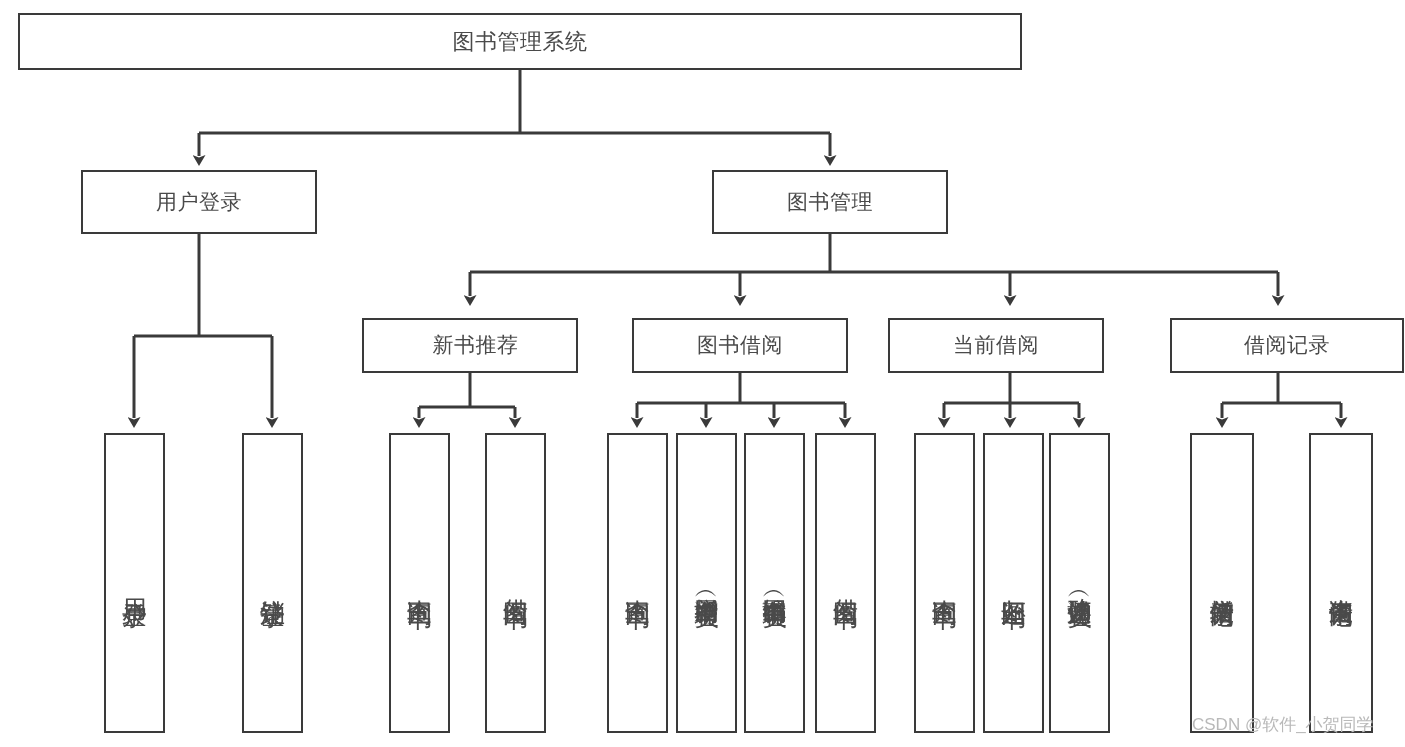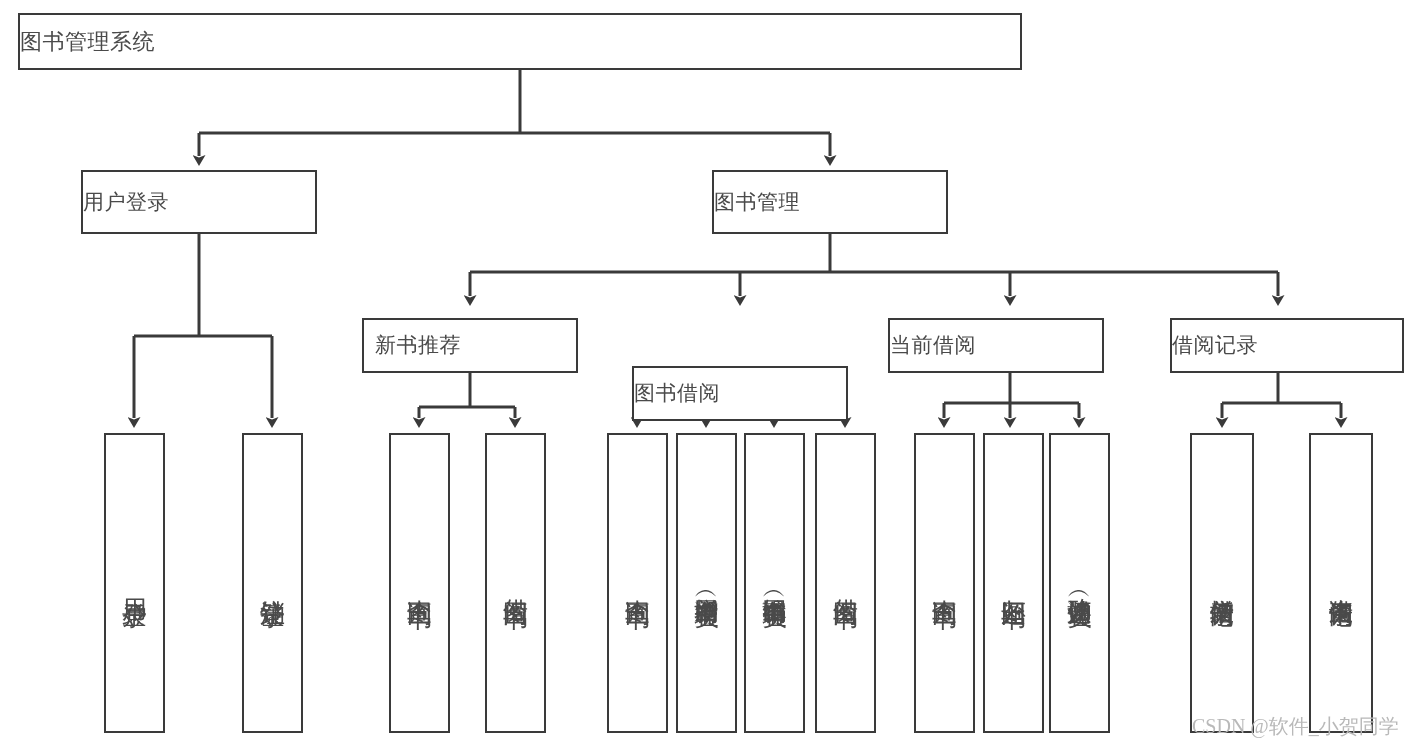--- a/index.html
+++ b/index.html
@@ -10,21 +10,21 @@
   #stage{position:relative;width:1405px;height:747px;background:#fff;}
   svg.lines{position:absolute;left:0;top:0;width:1405px;height:747px;pointer-events:none;}
 
   .node{
     position:absolute;
     box-sizing:border-box;
     background:#ffffff;
     border:2px solid #3a3a3a;
     display:flex;
     align-items:center;
-    justify-content:flex-start;
+    justify-content:center;
     color:#3f3f3f;
   }
   .node .label{
     display:block;
     text-align:center;
     line-height:1.06;
     color:#4a4a4a;
     letter-spacing:0.5px;
   }
   
@@ -39,24 +39,24 @@
     font-size:25px;
     line-height:1.0;
     letter-spacing:2px;
     white-space:nowrap;
   }
   .node.v.small .label{font-size:24px;letter-spacing:1px;}
 
   .watermark{
     position:absolute;
     left:1192px;top:713px;
-    font-size:20px;
+    font-size:17px;
     color:#b9b9b9;
     white-space:nowrap;
-    font-family:Liberation Serif, serif;
+    font-family:Liberation Sans, sans-serif;
   }
 </style>
 </head>
 <body>
 
 <div id="stage">
 
   <svg class="lines" viewBox="0 0 1405 747">
     <defs>
       <marker id="arw" markerWidth="11" markerHeight="13" refX="1" refY="6.5" orient="auto" markerUnits="userSpaceOnUse">
@@ -114,21 +114,21 @@
   <div class="node h" style="left:81px;top:170px;width:236px;height:64px;">
     <span class="label">用户登录</span>
   </div>
   <div class="node h" style="left:712px;top:170px;width:236px;height:64px;">
     <span class="label">图书管理</span>
   </div>
 
   <div class="node h" style="left:362px;top:318px;width:216px;height:55px;padding-left:11px;">
     <span class="label">新书推荐</span>
   </div>
-  <div class="node h" style="left:632px;top:318px;width:216px;height:55px;margin-top:48px;">
+  <div class="node h" style="left:632px;top:318px;width:216px;height:55px;">
     <span class="label">图书借阅</span>
   </div>
   <div class="node h" style="left:888px;top:318px;width:216px;height:55px;">
     <span class="label">当前借阅</span>
   </div>
   <div class="node h" style="left:1170px;top:318px;width:234px;height:55px;">
     <span class="label">借阅记录</span>
   </div>
 
   <div class="node v" style="left:104px;top:433px;width:61px;height:300px;">

